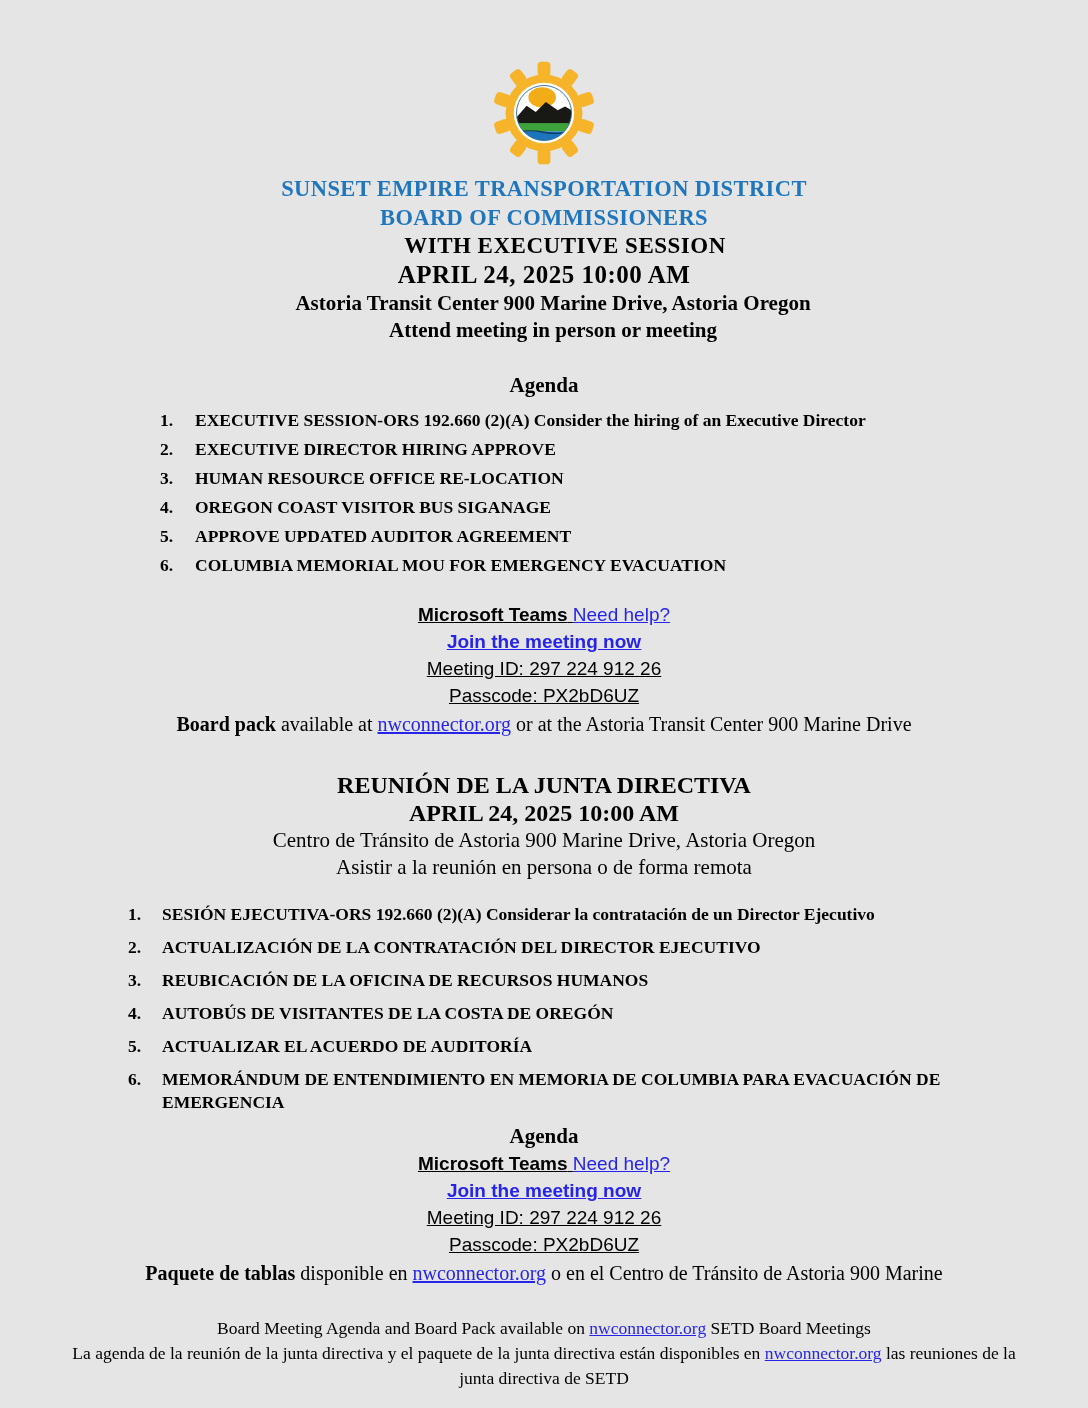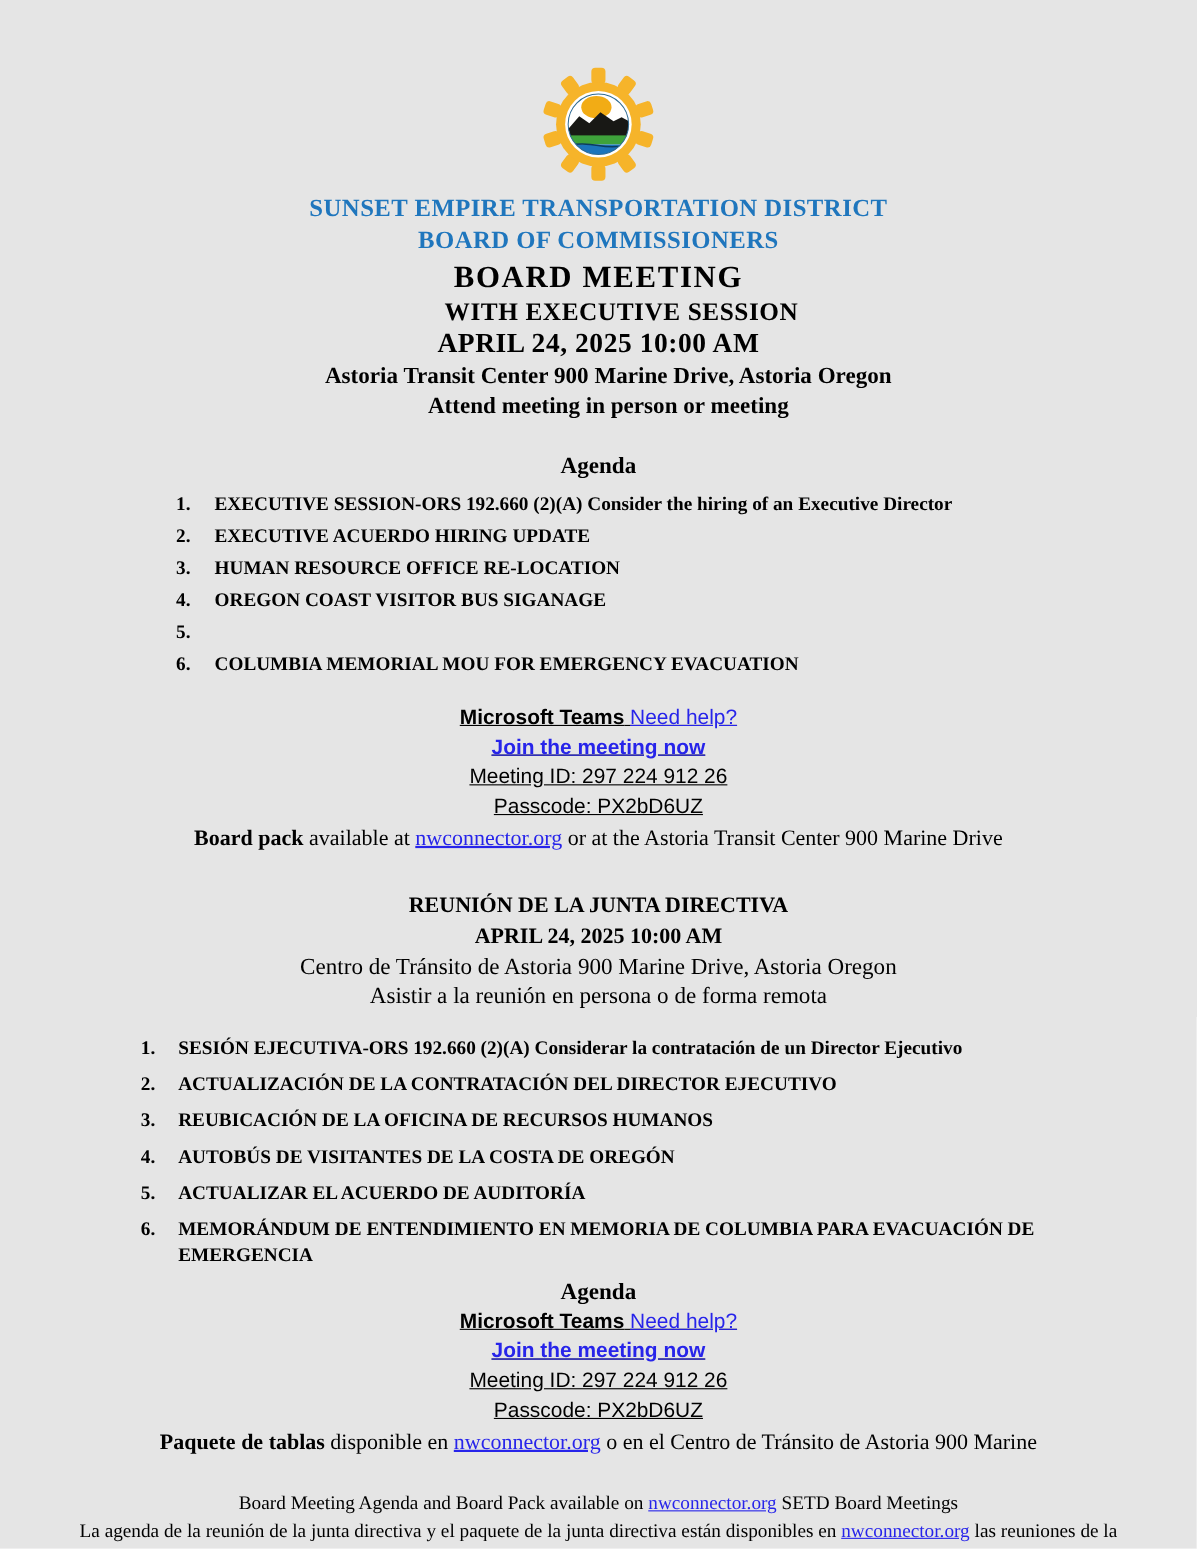--- a/index.html
+++ b/index.html
@@ -39,21 +39,21 @@
   .teams-line1 { margin-top:26px; }
   .teams .lbl { font-weight:bold; color:#000; }
   a.link, a.slink { color:#2724EA; text-decoration:underline; cursor:pointer; }
   a.link.bold { font-weight:bold; }
 
   .pack-line { font-size:20px; line-height:25px; margin-top:3px; }
   .pack-line .b { font-weight:bold; }
 
   
   .es-head { margin-top:34px; }
-  .es-title, .es-date { font-weight:bold; font-size:20px; line-height:28px; }
+  .es-title, .es-date { font-weight:bold; font-size:24px; line-height:28px; }
   .es-loc, .es-attend { font-weight:normal; font-size:21px; line-height:27px; }
   .es-list-wrap { margin-top:22px; }
 
   .agenda-head2 { font-weight:bold; font-size:21px; line-height:25px; margin-top:4px; }
   .teams2-line1 { margin-top:1px; }
 
   
   .footer { margin:30px auto 0; width:962px; font-size:17.5px; line-height:25px; text-align:center; }
 </style>
 </head>
@@ -87,46 +87,46 @@
         <rect x="28" y="71" width="64" height="9" fill="#3EA23B"></rect>
         <rect x="28" y="80" width="64" height="14" fill="#1C75BC"></rect>
         <path d="M28 81 Q44 78 60 81 T92 80" stroke="#0C3B60" stroke-width="1.4" fill="none"></path>
       </g>
       <circle cx="60" cy="60" r="30" fill="none" stroke="#2F6B93" stroke-width="1"></circle>
     </svg>
   </div>
 
   <div class="center org-title">SUNSET EMPIRE TRANSPORTATION DISTRICT</div>
   <div class="center org-title">BOARD OF COMMISSIONERS</div>
-  <div class="center meeting-title">BOARD MEETING</div>
   <div class="center meeting-subtitle">WITH EXECUTIVE SESSION</div>
   <div class="center meeting-date">APRIL 24, 2025 10:00 AM</div>
   <div class="center meeting-loc">Astoria Transit Center 900 Marine Drive, Astoria Oregon</div>
   <div class="center meeting-attend">Attend meeting in person or meeting</div>
 
   <div class="center agenda-head">Agenda</div>
   <ol class="agenda-list list-en">
       <li>
         <span class="num">1.</span>
         <span class="itxt">EXECUTIVE SESSION-ORS 192.660 (2)(A) Consider the hiring of an Executive Director</span>
       </li>
       <li>
         <span class="num">2.</span>
-        <span class="itxt">EXECUTIVE ACUERDO HIRING UPDATE</span>
+        <span class="itxt">EXECUTIVE DIRECTOR HIRING APPROVE</span>
       </li>
       <li>
         <span class="num">3.</span>
         <span class="itxt">HUMAN RESOURCE OFFICE RE-LOCATION</span>
       </li>
       <li>
         <span class="num">4.</span>
         <span class="itxt">OREGON COAST VISITOR BUS SIGANAGE</span>
       </li>
       <li>
         <span class="num">5.</span>
+        <span class="itxt">APPROVE UPDATED AUDITOR AGREEMENT</span>
       </li>
       <li>
         <span class="num">6.</span>
         <span class="itxt">COLUMBIA MEMORIAL MOU FOR EMERGENCY EVACUATION</span>
       </li>
     </ol>
 
   <div class="center teams teams-line1">
     <span class="lbl">Microsoft Teams</span>
     <span> </span><a class="link">Need help?</a>

